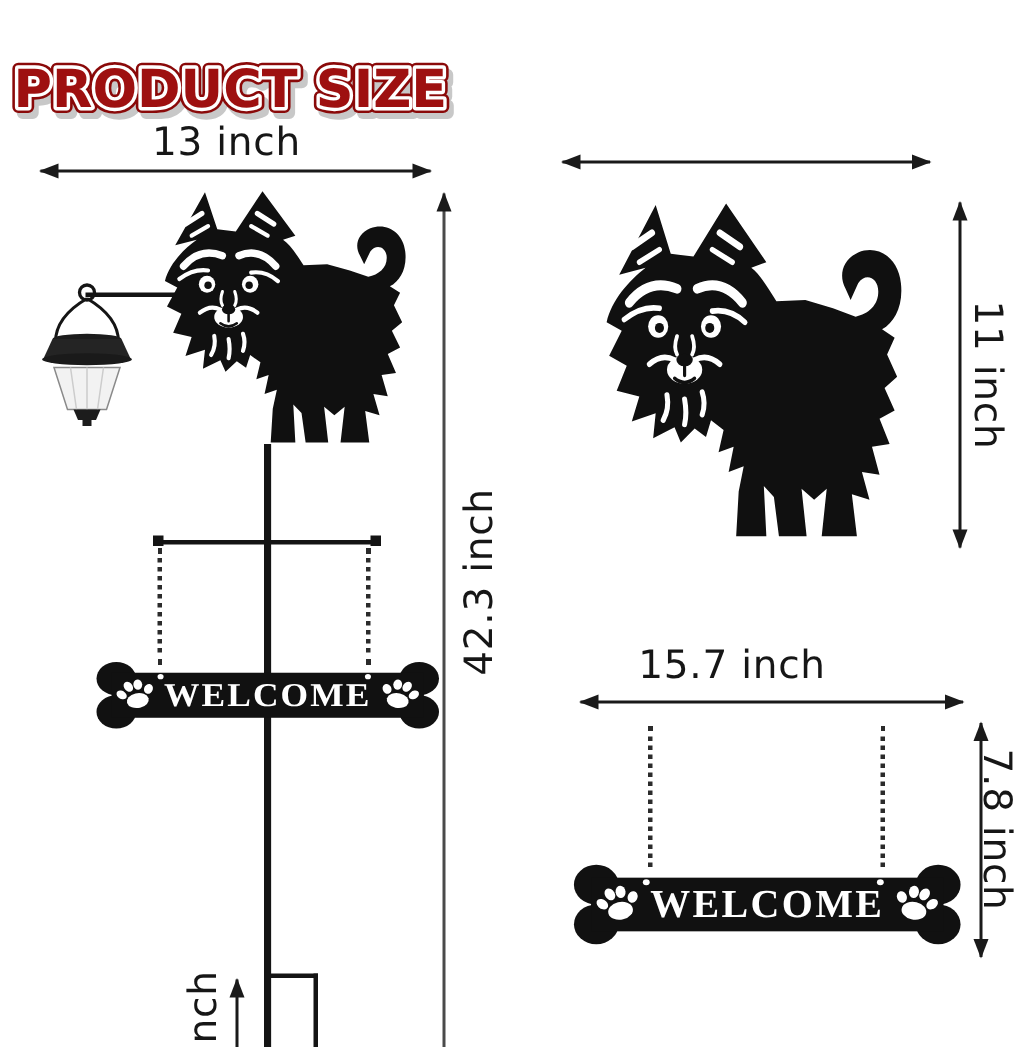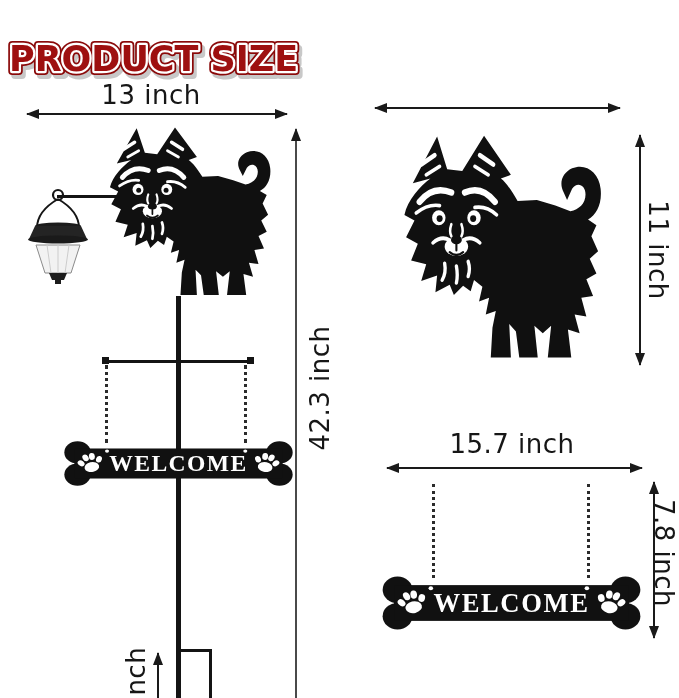--- a/index.html
+++ b/index.html
@@ -131,21 +131,21 @@
   <div class="dimh" style="left:375px;top:75px;width:245px"></div>
 
   <svg class="abs" style="left:391px;top:99px" width="218" height="233" viewBox="0 0 260 250" preserveAspectRatio="none">
     <use href="#dog-shape"></use>
   </svg>
 
   <div class="dimv" style="left:639px;top:103px;height:230px"></div>
   <div class="dlabel rotcw" style="left:658px;top:218px">11 inch</div>
 
   <div class="dimh" style="left:387px;top:435px;width:255px"></div>
-  <div class="dlabel" style="left:512px;top:412px">15.7 inch</div>
+  <div class="dlabel" style="left:488px;top:412px">15.7 inch</div>
 
   <div class="chain" style="left:432px;top:452px;height:94px"></div>
   <div class="chain" style="left:587px;top:452px;height:94px"></div>
 
   <svg class="abs" style="left:380px;top:543px" width="263" height="56" viewBox="0 0 300 72" preserveAspectRatio="none">
     <g fill="#111111">
       <circle cx="20" cy="19" r="17"></circle>
         <circle cx="20" cy="53" r="17"></circle>
       <circle cx="280" cy="19" r="17"></circle>
         <circle cx="280" cy="53" r="17"></circle>

